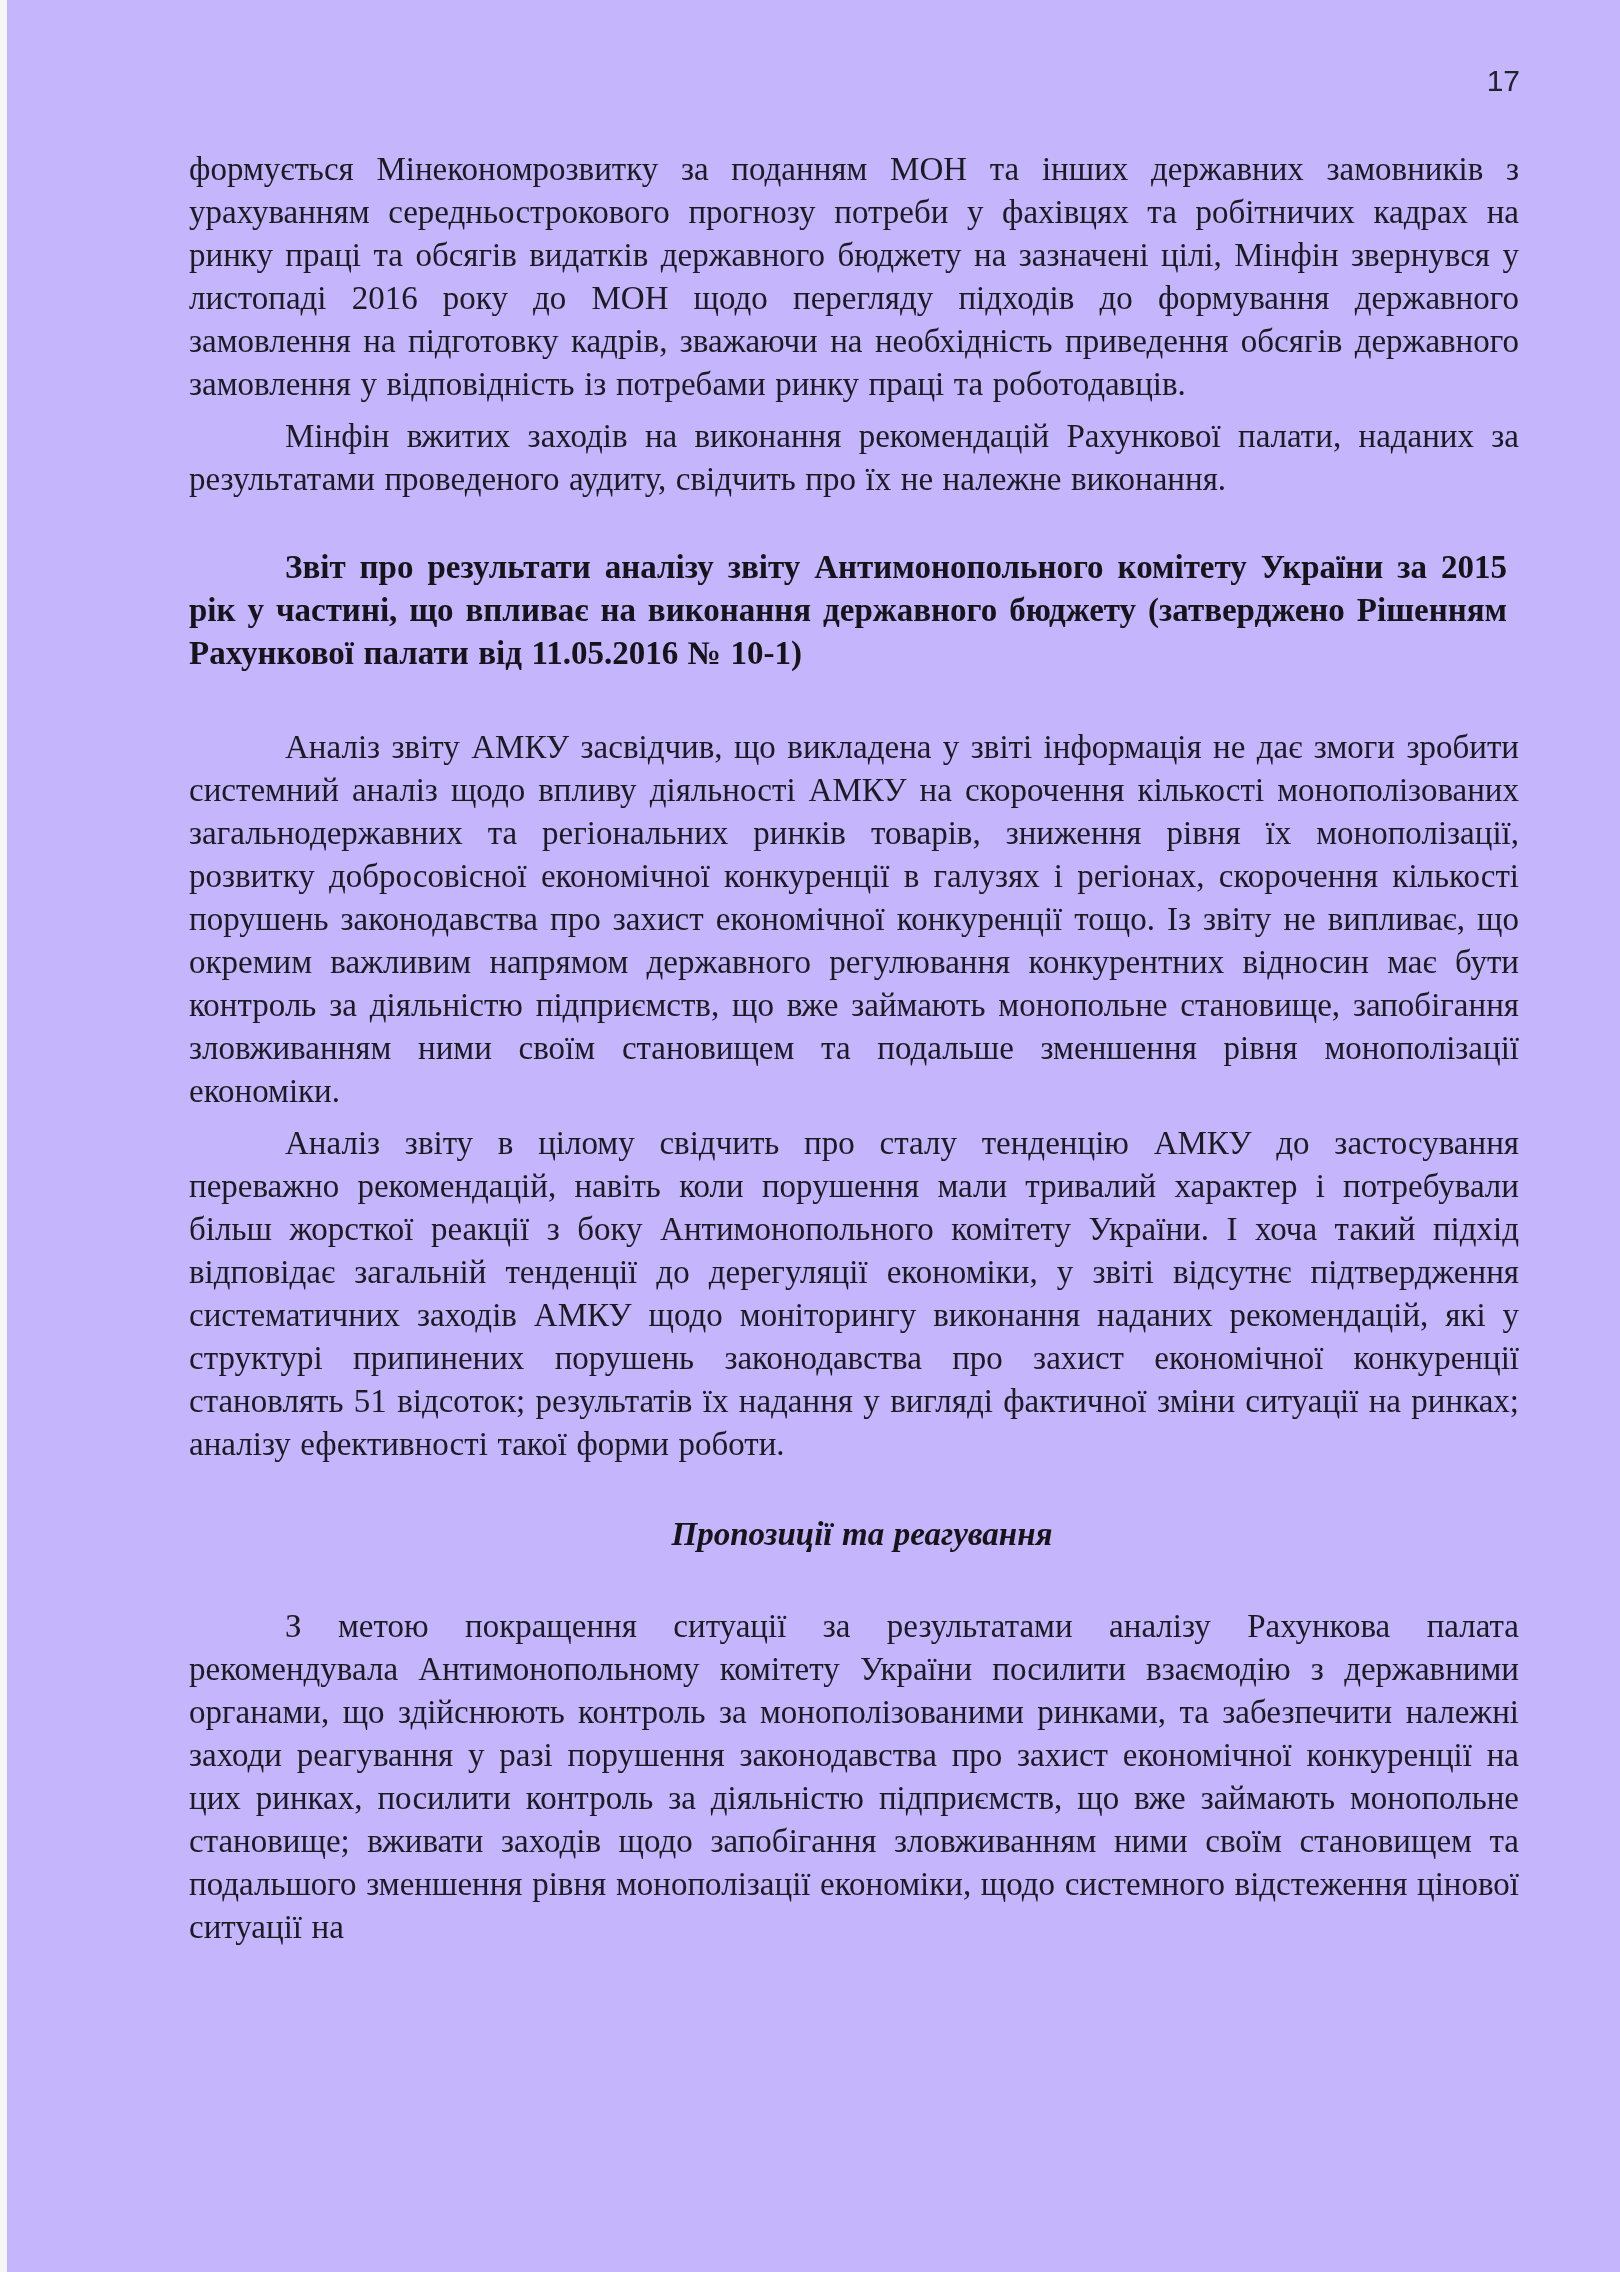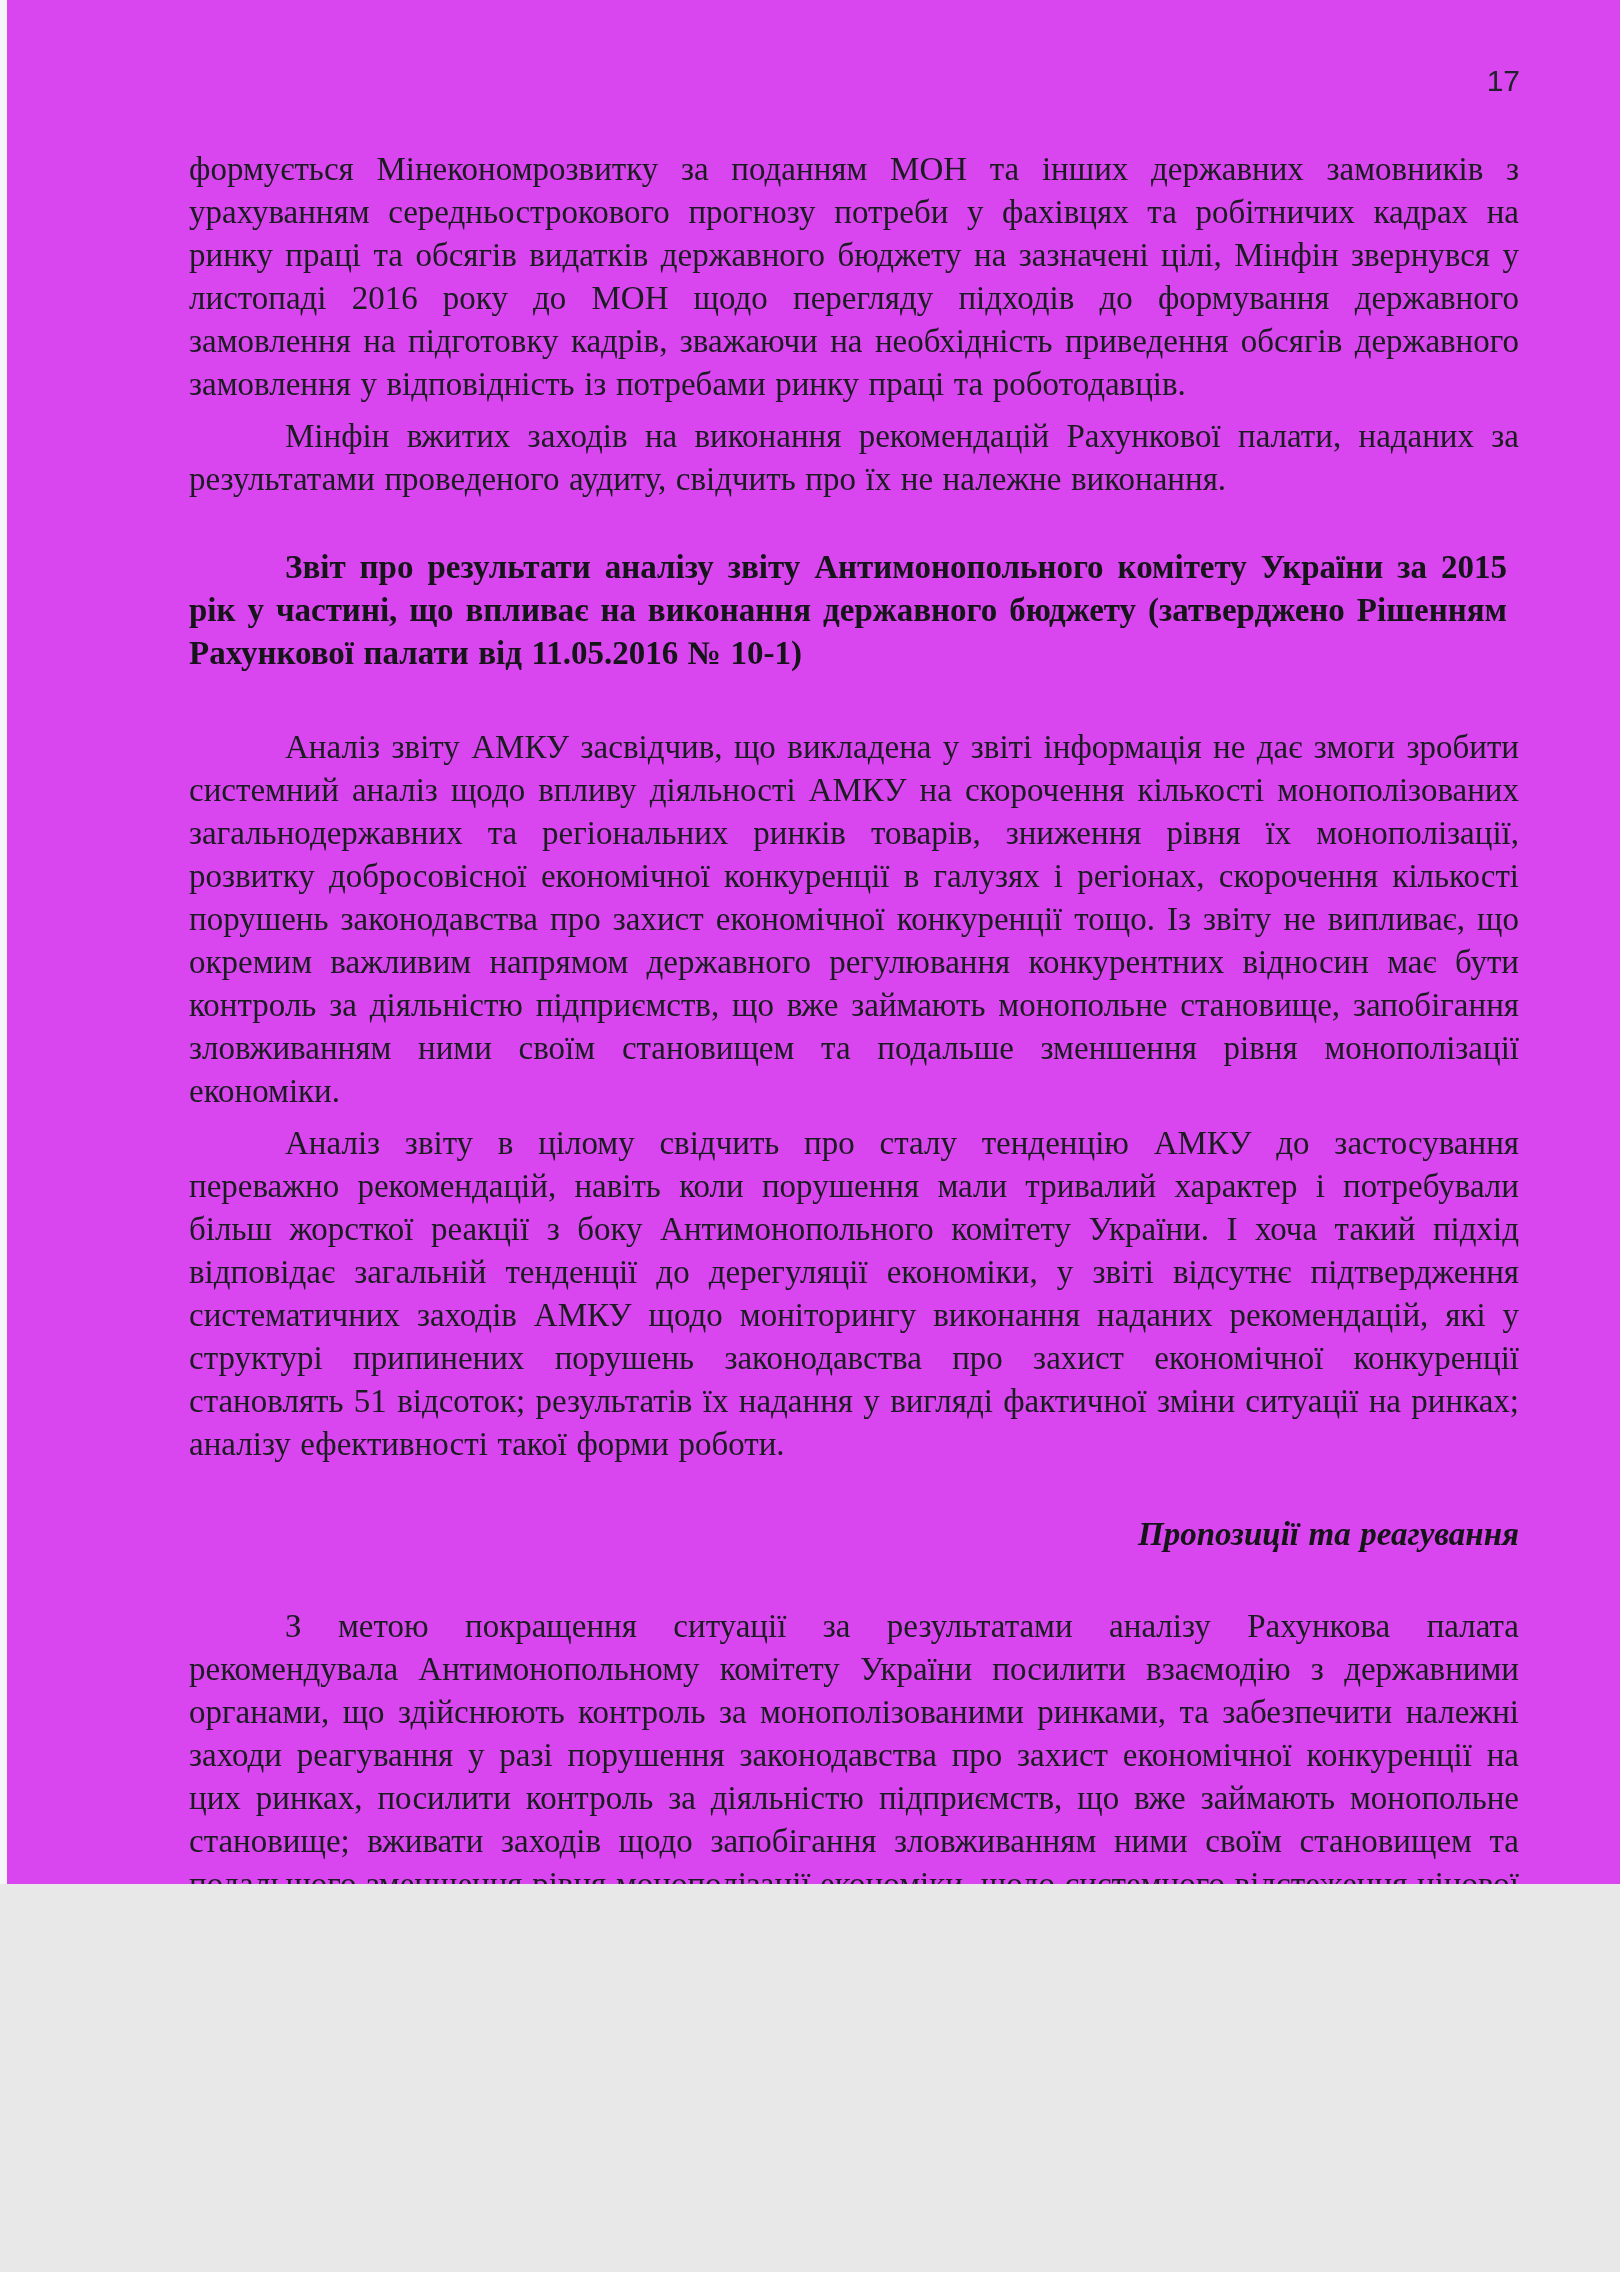--- a/index.html
+++ b/index.html
@@ -3,23 +3,23 @@
 <meta charset="utf-8">
 <style>
   html, body {
     margin: 0;
     padding: 0;
     background: #e8e8e8;
   }
   .page {
     position: relative;
     width: 1620px;
-    height: 1884px;
+    height: 2272px;
     margin: 0 auto;
-    background: #d946ef;
+    background: #c4b5fd;
     overflow: hidden;
     font-family: "Liberation Serif", "DejaVu Serif", serif;
     color: #1b1b22;
   }
   
   .scan-edge {
     position: absolute;
     left: 0; top: 0;
     width: 6.6px; height: 100%;
     background: #f5f6f7;
@@ -53,21 +53,21 @@
   .content p.heading {
     margin: 45px 12px 51px 0;
     font-weight: bold;
     color: #141419;
   }
   .content p.subheading {
     margin: 47px 0 49px 16px;
     font-weight: bold;
     font-style: italic;
     text-indent: 0;
-    text-align: right;
+    text-align: center;
     color: #141419;
   }
 </style>
 </head>
 <body>
 
 <div class="page">
   <div class="scan-edge"></div>
 
   <div class="page-number">17</div>

